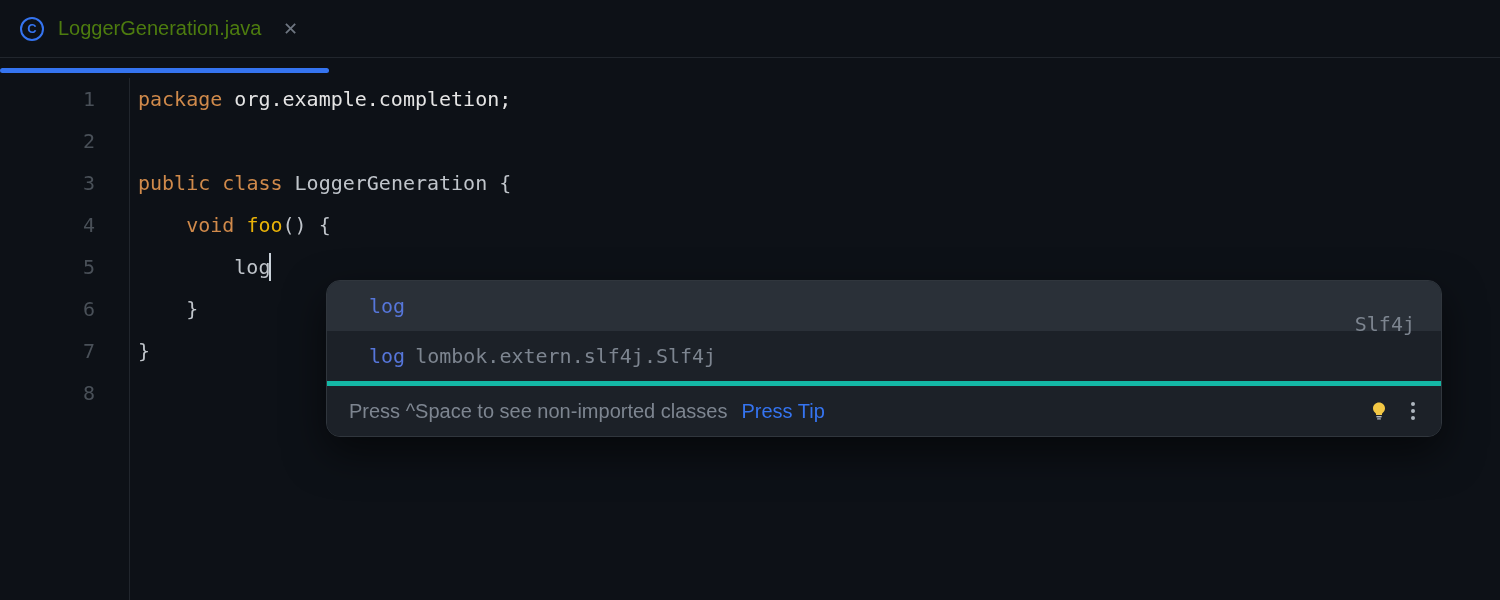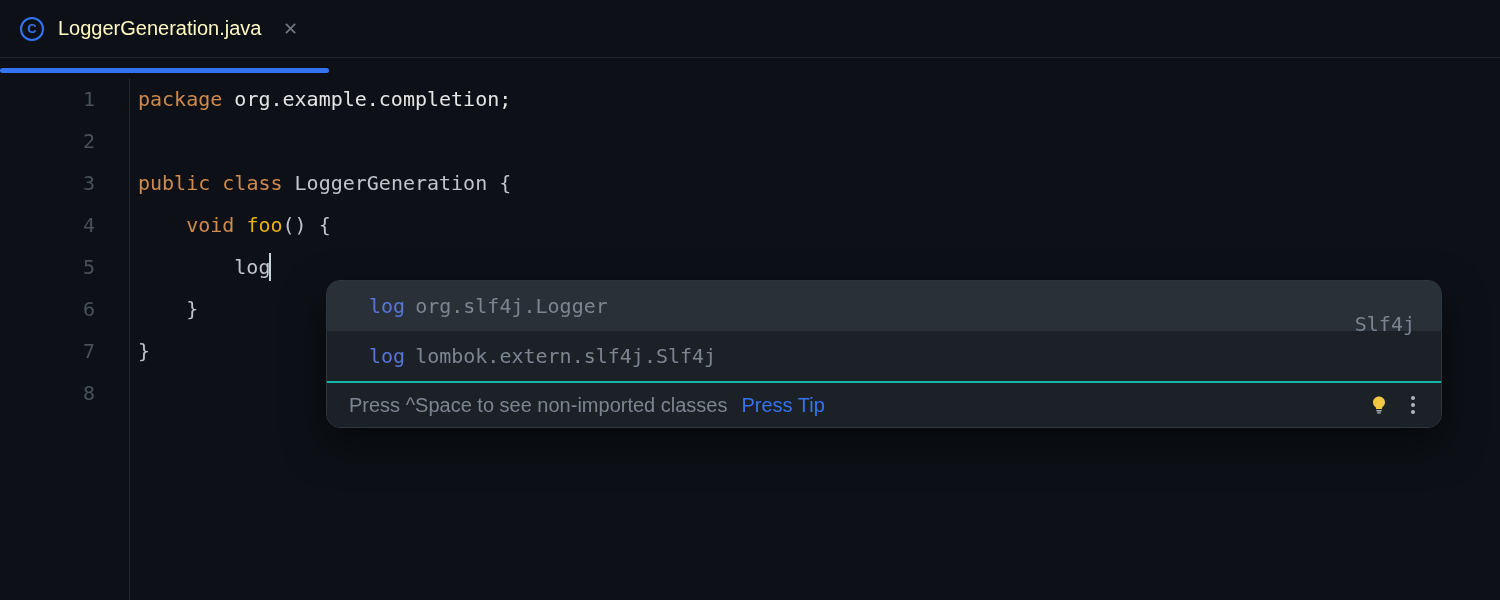--- a/index.html
+++ b/index.html
@@ -42,21 +42,21 @@
       border-radius: 50%;
       display: flex; align-items: center; justify-content: center;
       color: #3574f0;
       font-family: -apple-system, Segoe UI, Arial, sans-serif;
       font-size: 13px;
       font-weight: 600;
     }
     .tab-name {
       font-family: -apple-system, Segoe UI, Arial, sans-serif;
       font-size: 20px;
-      color: #fef9c3;
+      color: #4d7c0f;
       white-space: nowrap;
     }
     .tab-close {
       width: 18px; height: 18px;
       display: flex; align-items: center; justify-content: center;
       color: #6e7681;
       font-family: -apple-system, Segoe UI, Arial, sans-serif;
       font-size: 18px;
       margin-left: 6px;
     }
@@ -127,24 +127,24 @@
       cursor: pointer;
     }
     .popup-item.selected { background: #2a3038; }
     .ci-key { color: #5676da; margin-right: 10px; }
     .ci-desc { color: #7d8590; }
     .ci-tail { margin-left: auto; color: #7d8590; margin-top: 36px; }
     .popup-foot {
       display: flex;
       align-items: center;
       gap: 14px;
-      height: 46px;
+      height: 55px;
       padding: 0 18px 0 22px;
       background: #1c2128;
-      border-top: 2px solid #14b8a6;
+      border-top: 5px solid #14b8a6;
       font-family: -apple-system, Segoe UI, Arial, sans-serif;
       font-size: 20px;
     }
     .popup-foot .hint { color: #7d8590; }
     .popup-foot .next-tip { color: #3574f0; cursor: pointer; }
     .popup-foot .spacer { flex: 1; }
     .bulb {
       width: 20px; height: 20px;
       display: flex; align-items: center; justify-content: center;
       font-size: 20px;
@@ -190,21 +190,20 @@
     <div class="code-line"><span class="kw">public </span><span class="kw">class </span><span class="type">LoggerGeneration </span><span class="punct">{</span></div>
     <div class="code-line"><span>    </span><span class="kw">void </span><span class="fn">foo</span><span class="punct">() {</span></div>
     <div class="code-line"><span>        </span><span class="sym">log</span><span class="caret"></span></div>
     <div class="code-line"><span>    </span><span class="punct">}</span></div>
     <div class="code-line"><span class="punct">}</span></div>
     <div class="code-line"></div>
 
     <div class="popup">
       <div class="popup-item selected">
         <span class="ci-key">log</span>
-        <span class="ci-desc">org.slf4j.Logger</span>
         <span class="ci-tail">Slf4j</span>
       </div>
       <div class="popup-item">
         <span class="ci-key">log</span>
         <span class="ci-desc">lombok.extern.slf4j.Slf4j</span>
       </div>
       <div class="popup-foot">
         <span class="hint">Press ^Space to see non-imported classes</span>
         <span class="next-tip">Press Tip</span>
         <span class="spacer"></span>

